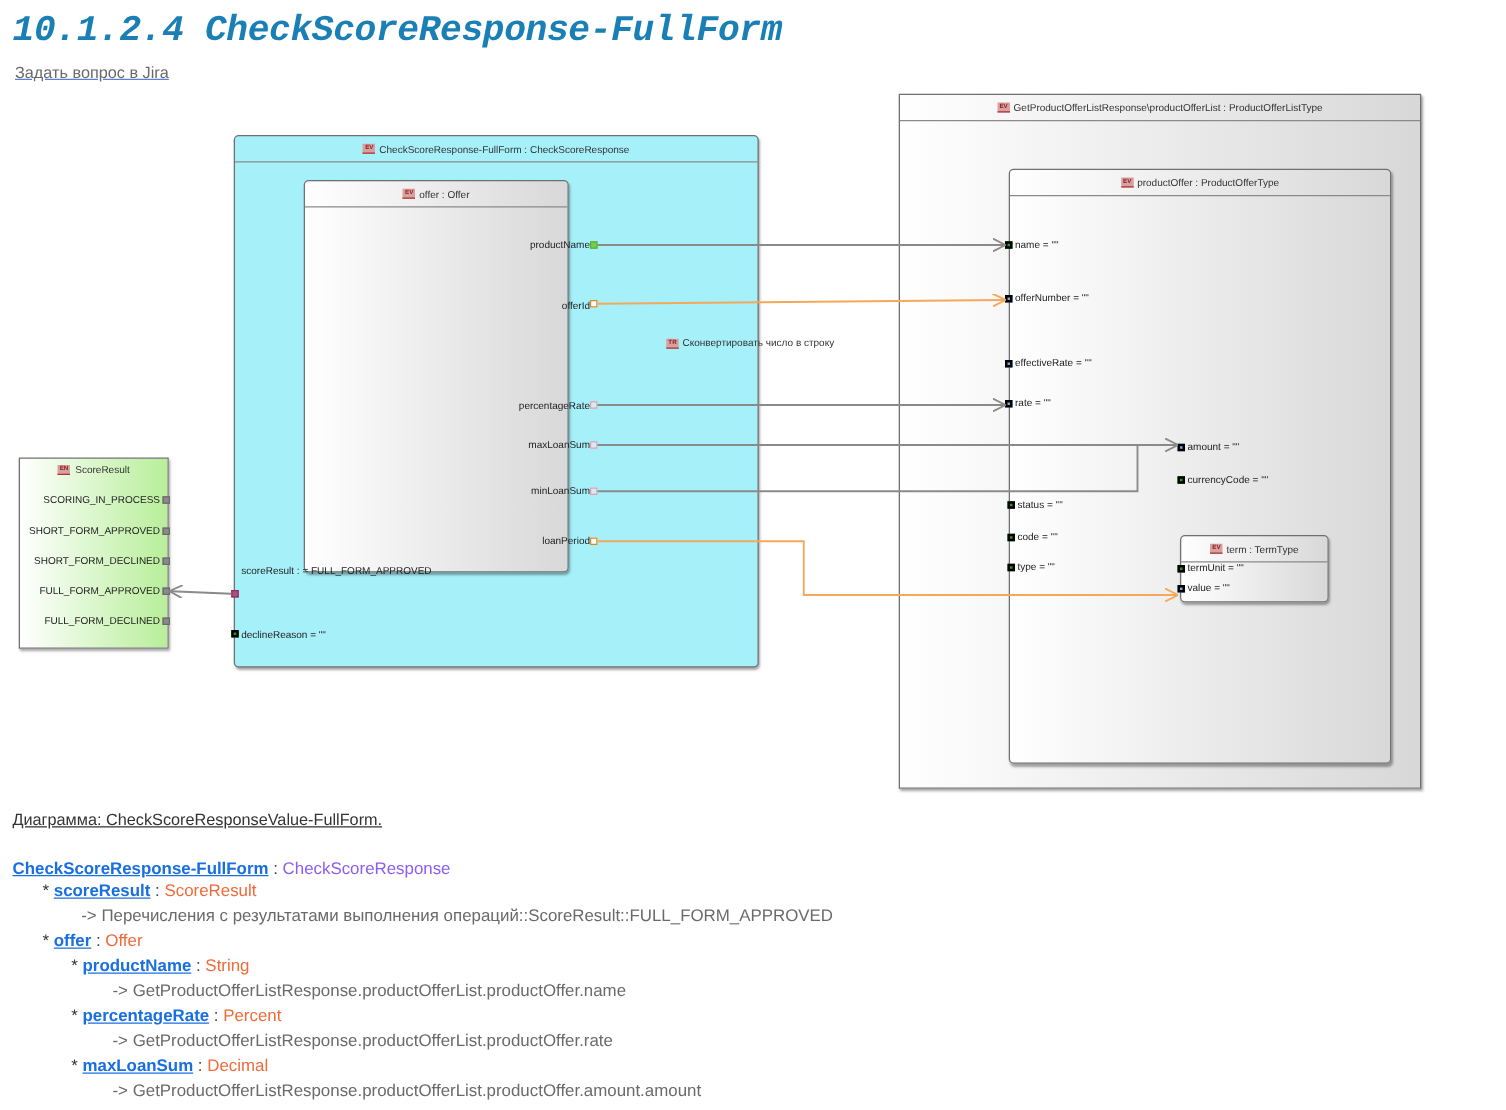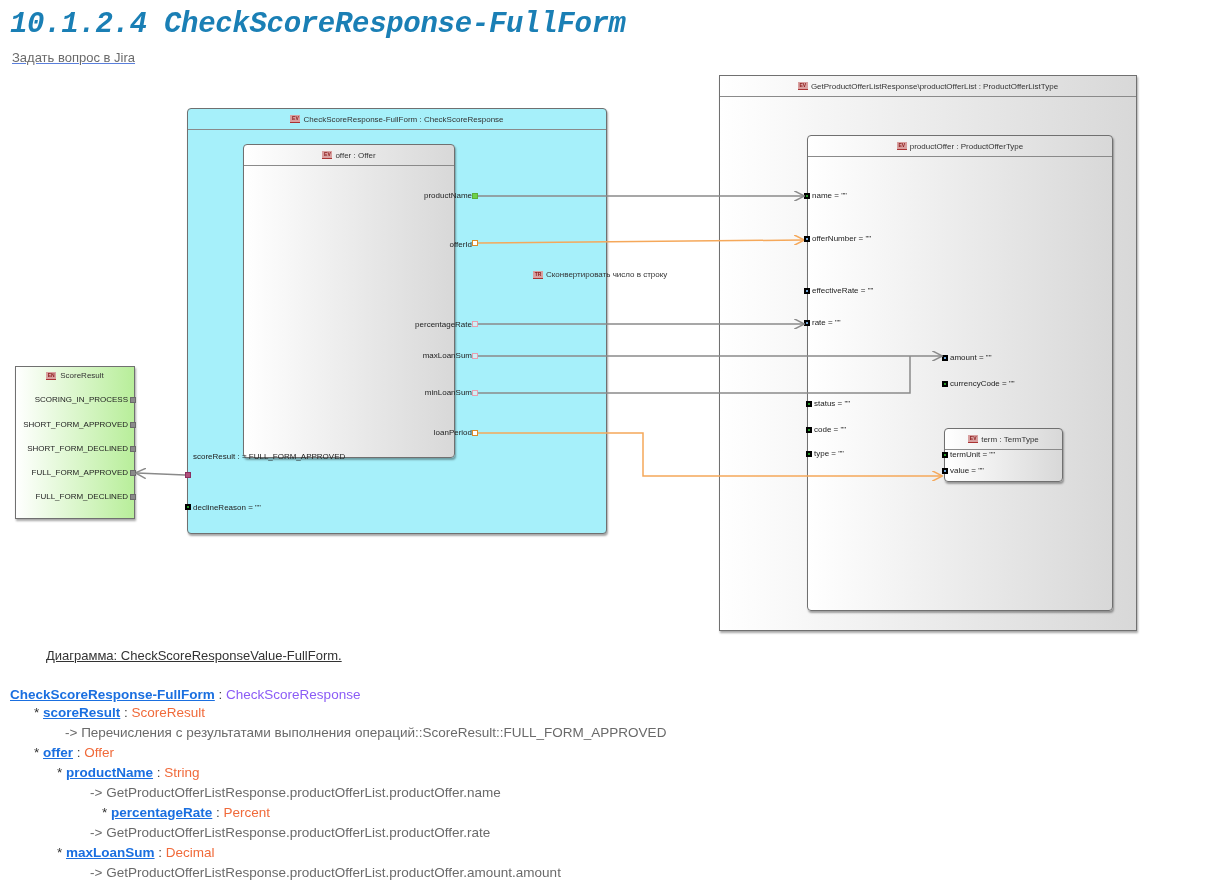--- a/index.html
+++ b/index.html
@@ -24,21 +24,21 @@
   .port-gray { background: #8a8a8a; border: 1px solid #6a6a6a; }
   .port-magenta { background: #b0507a; border: 1px solid #8a3060; }
 
   .attr { position: absolute; font-size: 8px; color: #222; white-space: nowrap; }
   .attr-right { text-align: right; }
 
   svg.wires { position: absolute; left: 0; top: 0; width: 1205px; height: 570px; pointer-events: none; }
 
   .conv-label { position: absolute; font-size: 8px; color: #333; white-space: nowrap; display: flex; align-items: center; gap: 3px; }
 
-  .caption { position: absolute; left: 10px; top: 648px; font-size: 13px; color: #333; text-decoration: underline; margin-left: 36px; }
+  .caption { position: absolute; left: 10px; top: 648px; font-size: 13px; color: #333; text-decoration: underline; }
   .tree { position: absolute; left: 10px; top: 685px; font-size: 13.5px; line-height: 20px; }
   .tree .row { position: absolute; white-space: nowrap; }
   .lnk-blue { color: #1a6fe0; font-weight: bold; text-decoration: underline; cursor: pointer; text-align: center; }
   .lnk-orange { color: #8b5cf6; text-decoration-color: #5a7fdc; cursor: pointer; }
   .type-orange { color: #f06a3a; }
   .sep { color: #444; }
   .arrowtxt { color: #6a6a6a; }
   .star { color: #333; }
 </style>
 </head>
@@ -180,21 +180,21 @@
 
   <div class="row" style="left:24px; top:58px;">
     <span class="star">* </span><a class="lnk-blue">offer</a><span class="sep"> : </span><span class="type-orange">Offer</span>
   </div>
 
   <div class="row" style="left:47px; top:78px;">
     <span class="star">* </span><a class="lnk-blue">productName</a><span class="sep"> : </span><span class="type-orange">String</span>
   </div>
   <div class="row arrowtxt" style="left:80px; top:98px;">-&gt; GetProductOfferListResponse.productOfferList.productOffer.name</div>
 
-  <div class="row" style="left:47px; top:118px;margin-left:45px;">
+  <div class="row" style="left:47px; top:118px;">
     <span class="star">* </span><a class="lnk-blue">percentageRate</a><span class="sep"> : </span><span class="type-orange">Percent</span>
   </div>
   <div class="row arrowtxt" style="left:80px; top:138px;">-&gt; GetProductOfferListResponse.productOfferList.productOffer.rate</div>
 
   <div class="row" style="left:47px; top:158px;">
     <span class="star">* </span><a class="lnk-blue">maxLoanSum</a><span class="sep"> : </span><span class="type-orange">Decimal</span>
   </div>
   <div class="row arrowtxt" style="left:80px; top:178px;">-&gt; GetProductOfferListResponse.productOfferList.productOffer.amount.amount</div>
 </div>
 

